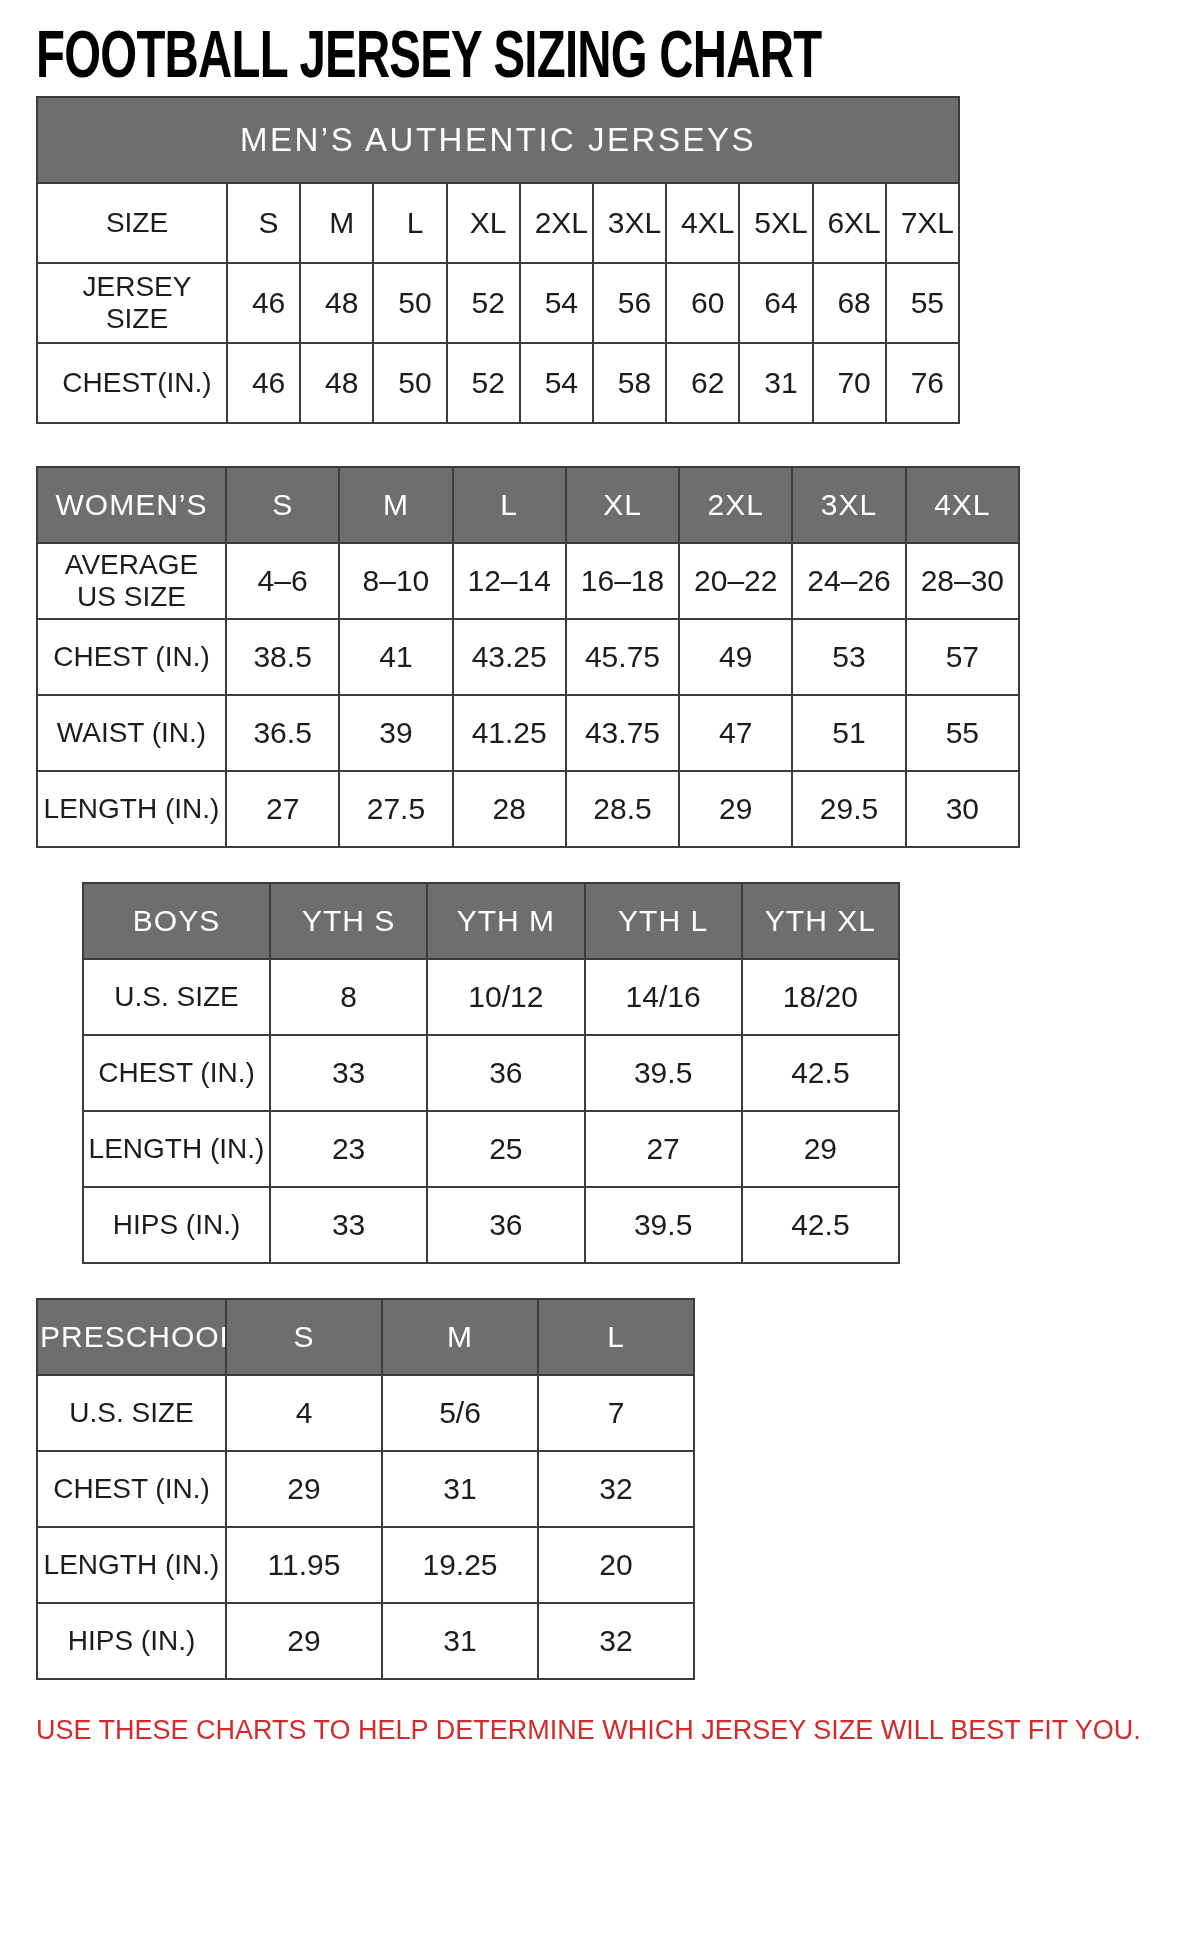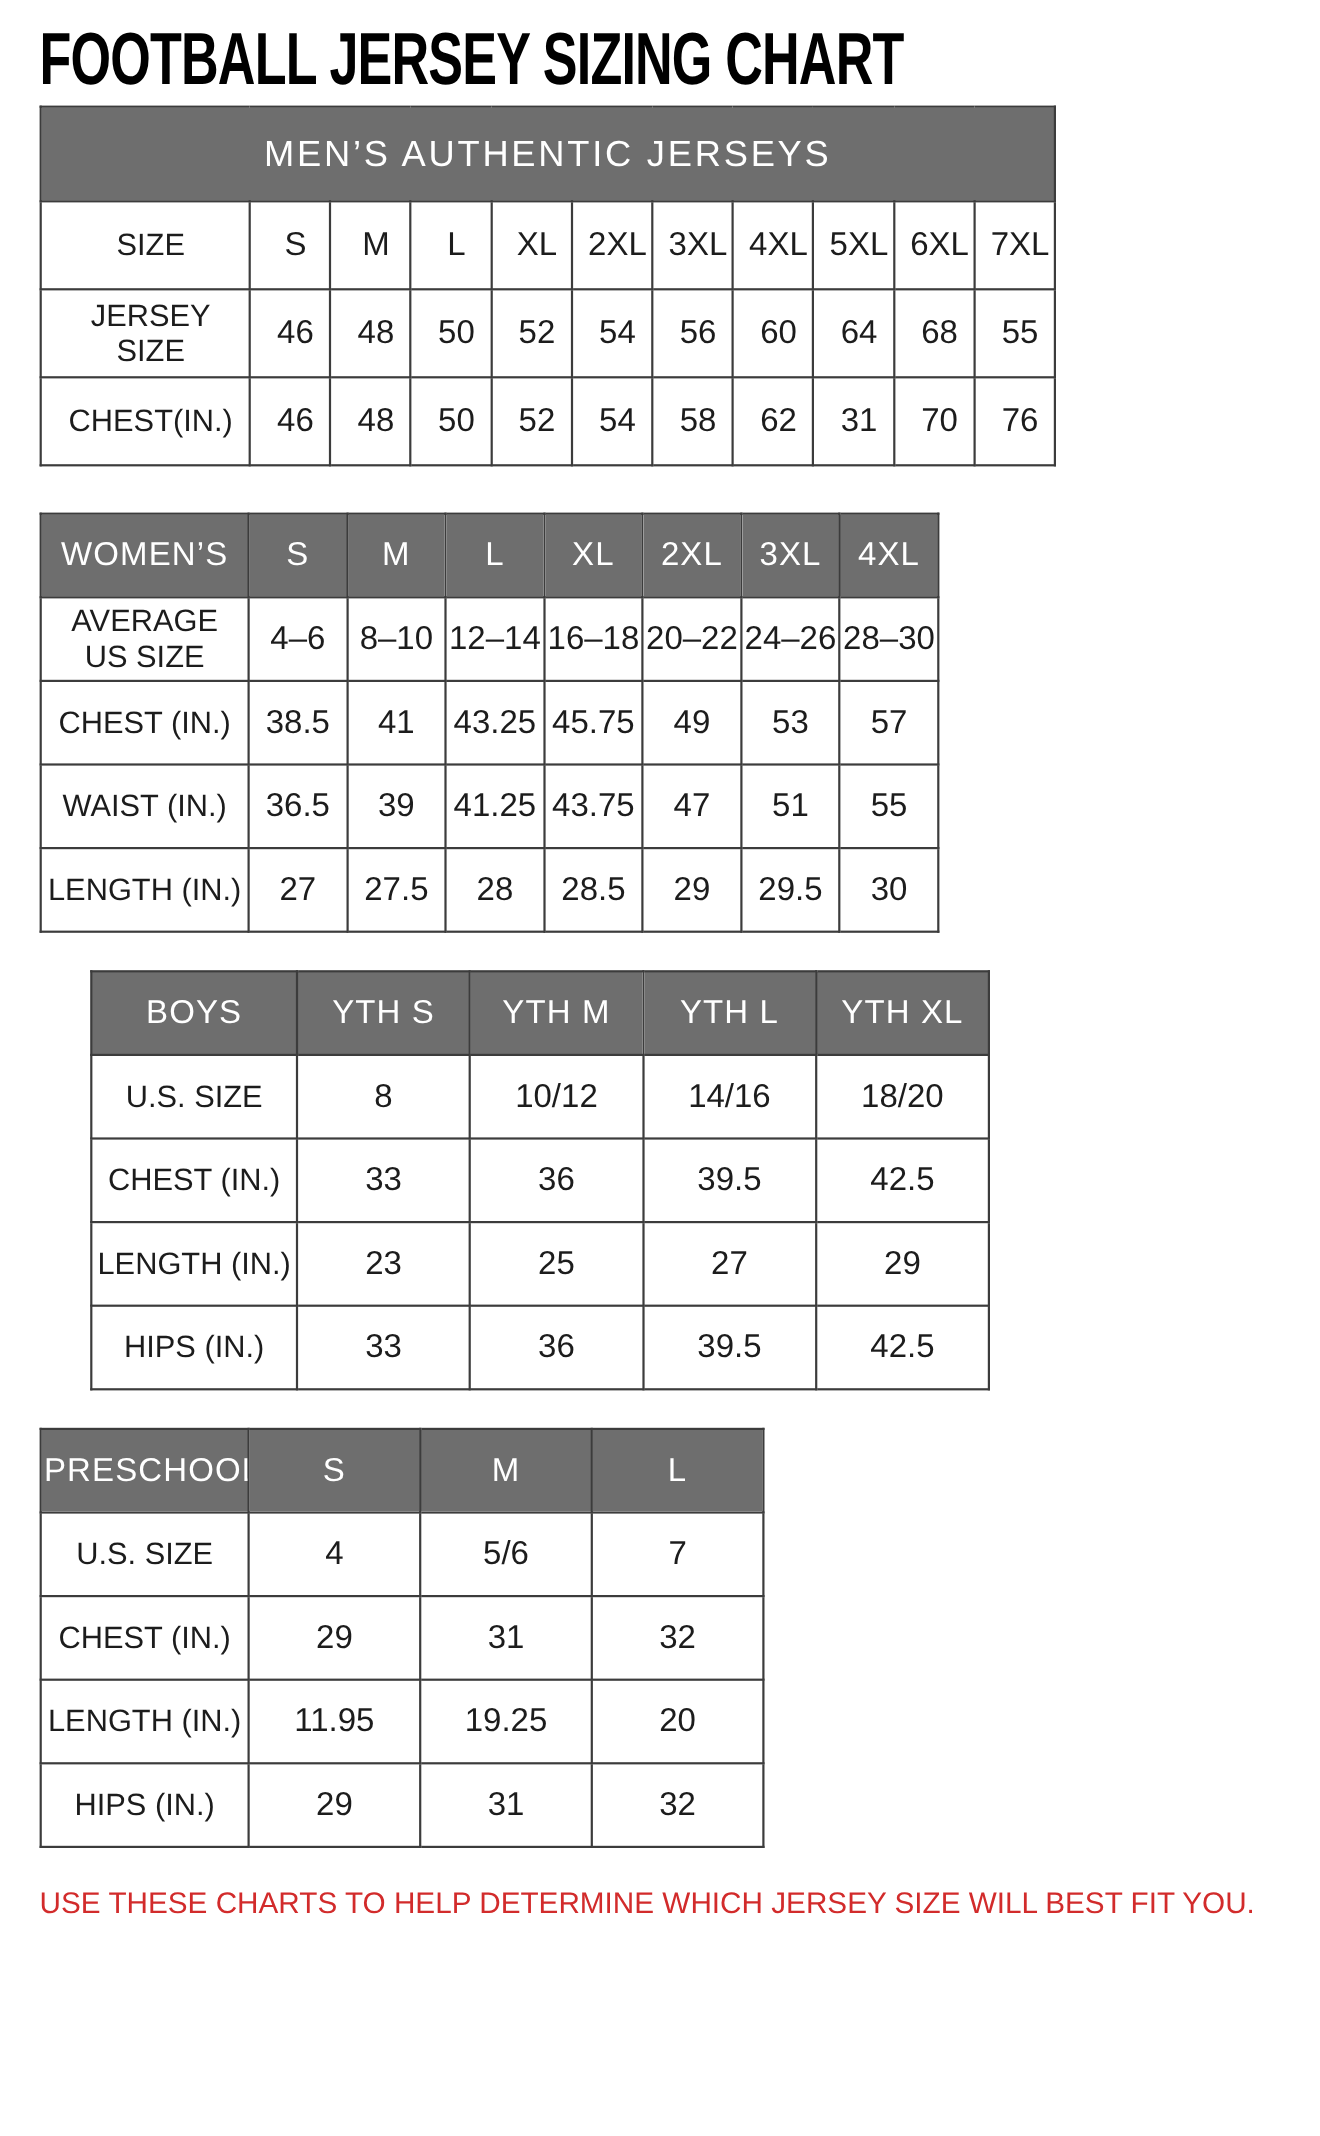--- a/index.html
+++ b/index.html
@@ -80,21 +80,21 @@
   }
   .value-cell{
     height:74px;
     font-size:30px;
   }
   .table-mens .label-cell,
   .table-mens .value-cell{height:78px;padding-left:12px;}
 
   .table-mens{width:924px;}
   .table-mens .col-label{width:190px;}
-  .table-womens{width:818px;margin-top:42px;}
+  .table-womens{width:984px;margin-top:42px;}
   .table-womens .col-label{width:189px;}
   .table-boys{width:818px;margin-left:46px;}
   .table-boys .col-label{width:187px;}
   .table-preschool{width:659px;}
   .table-preschool .col-label{width:189px;}
 
   .footer-note{
     color:var(--red);
     font-size:27px;
     line-height:1.2;

